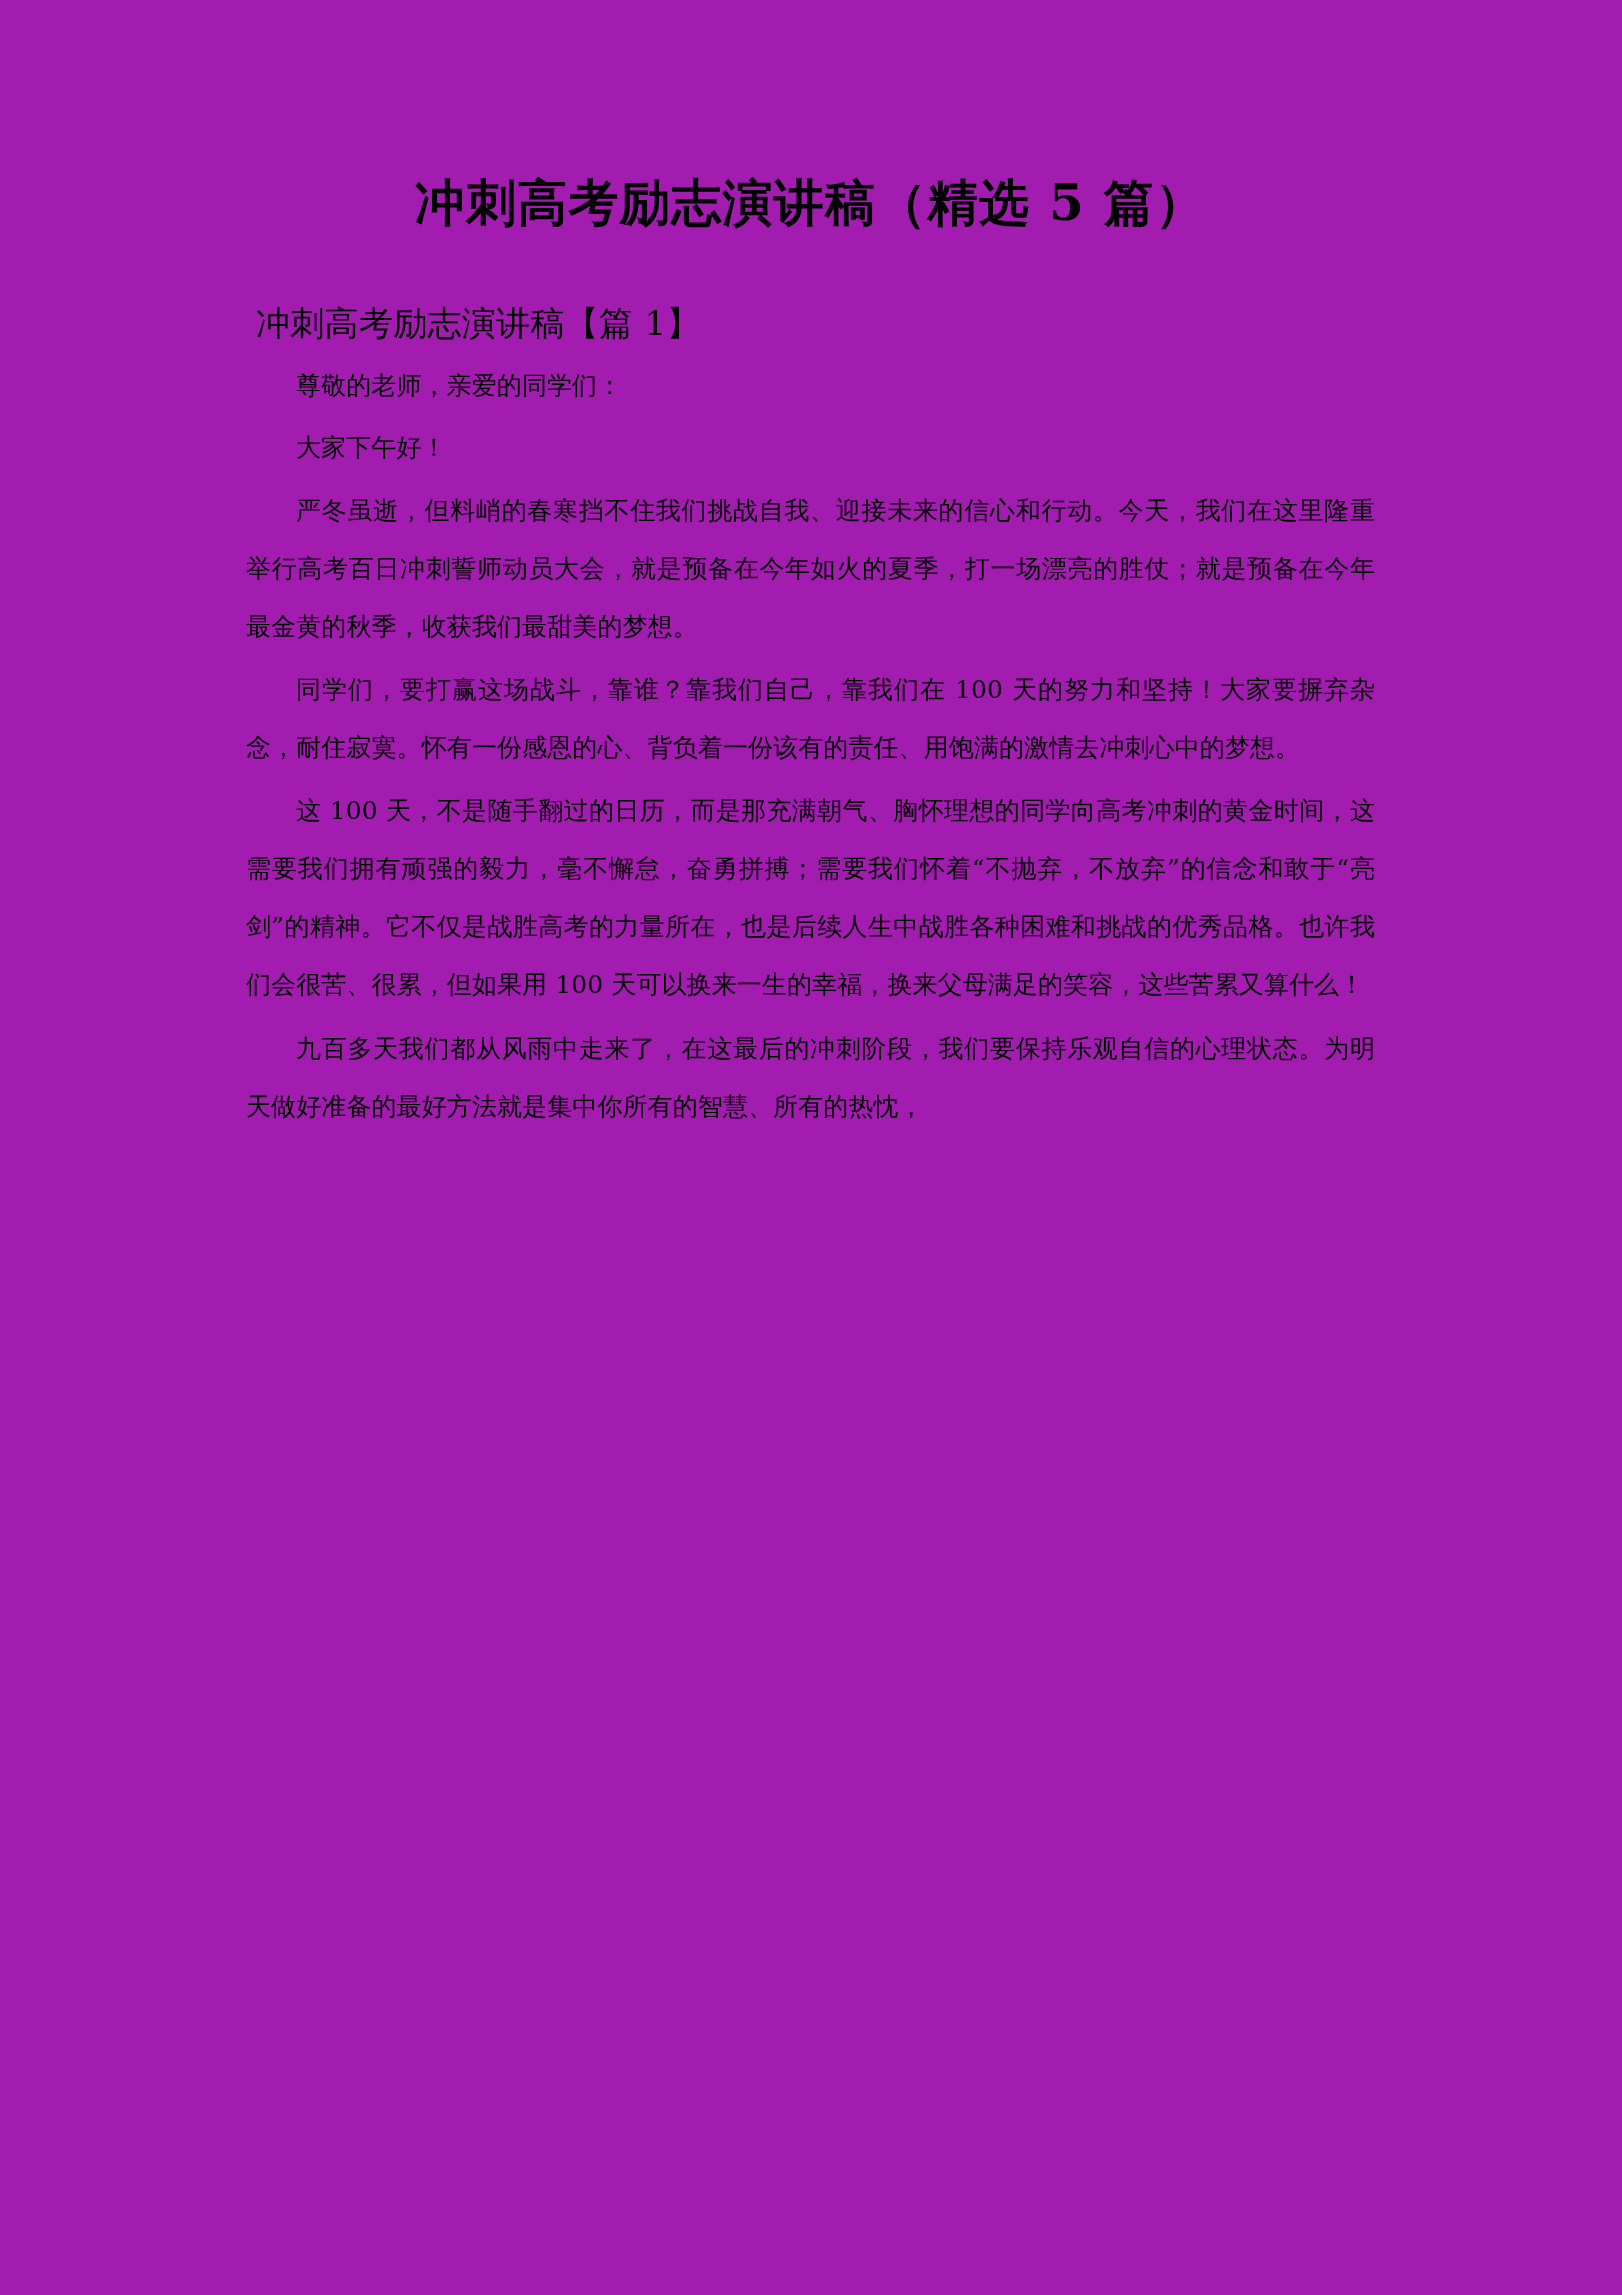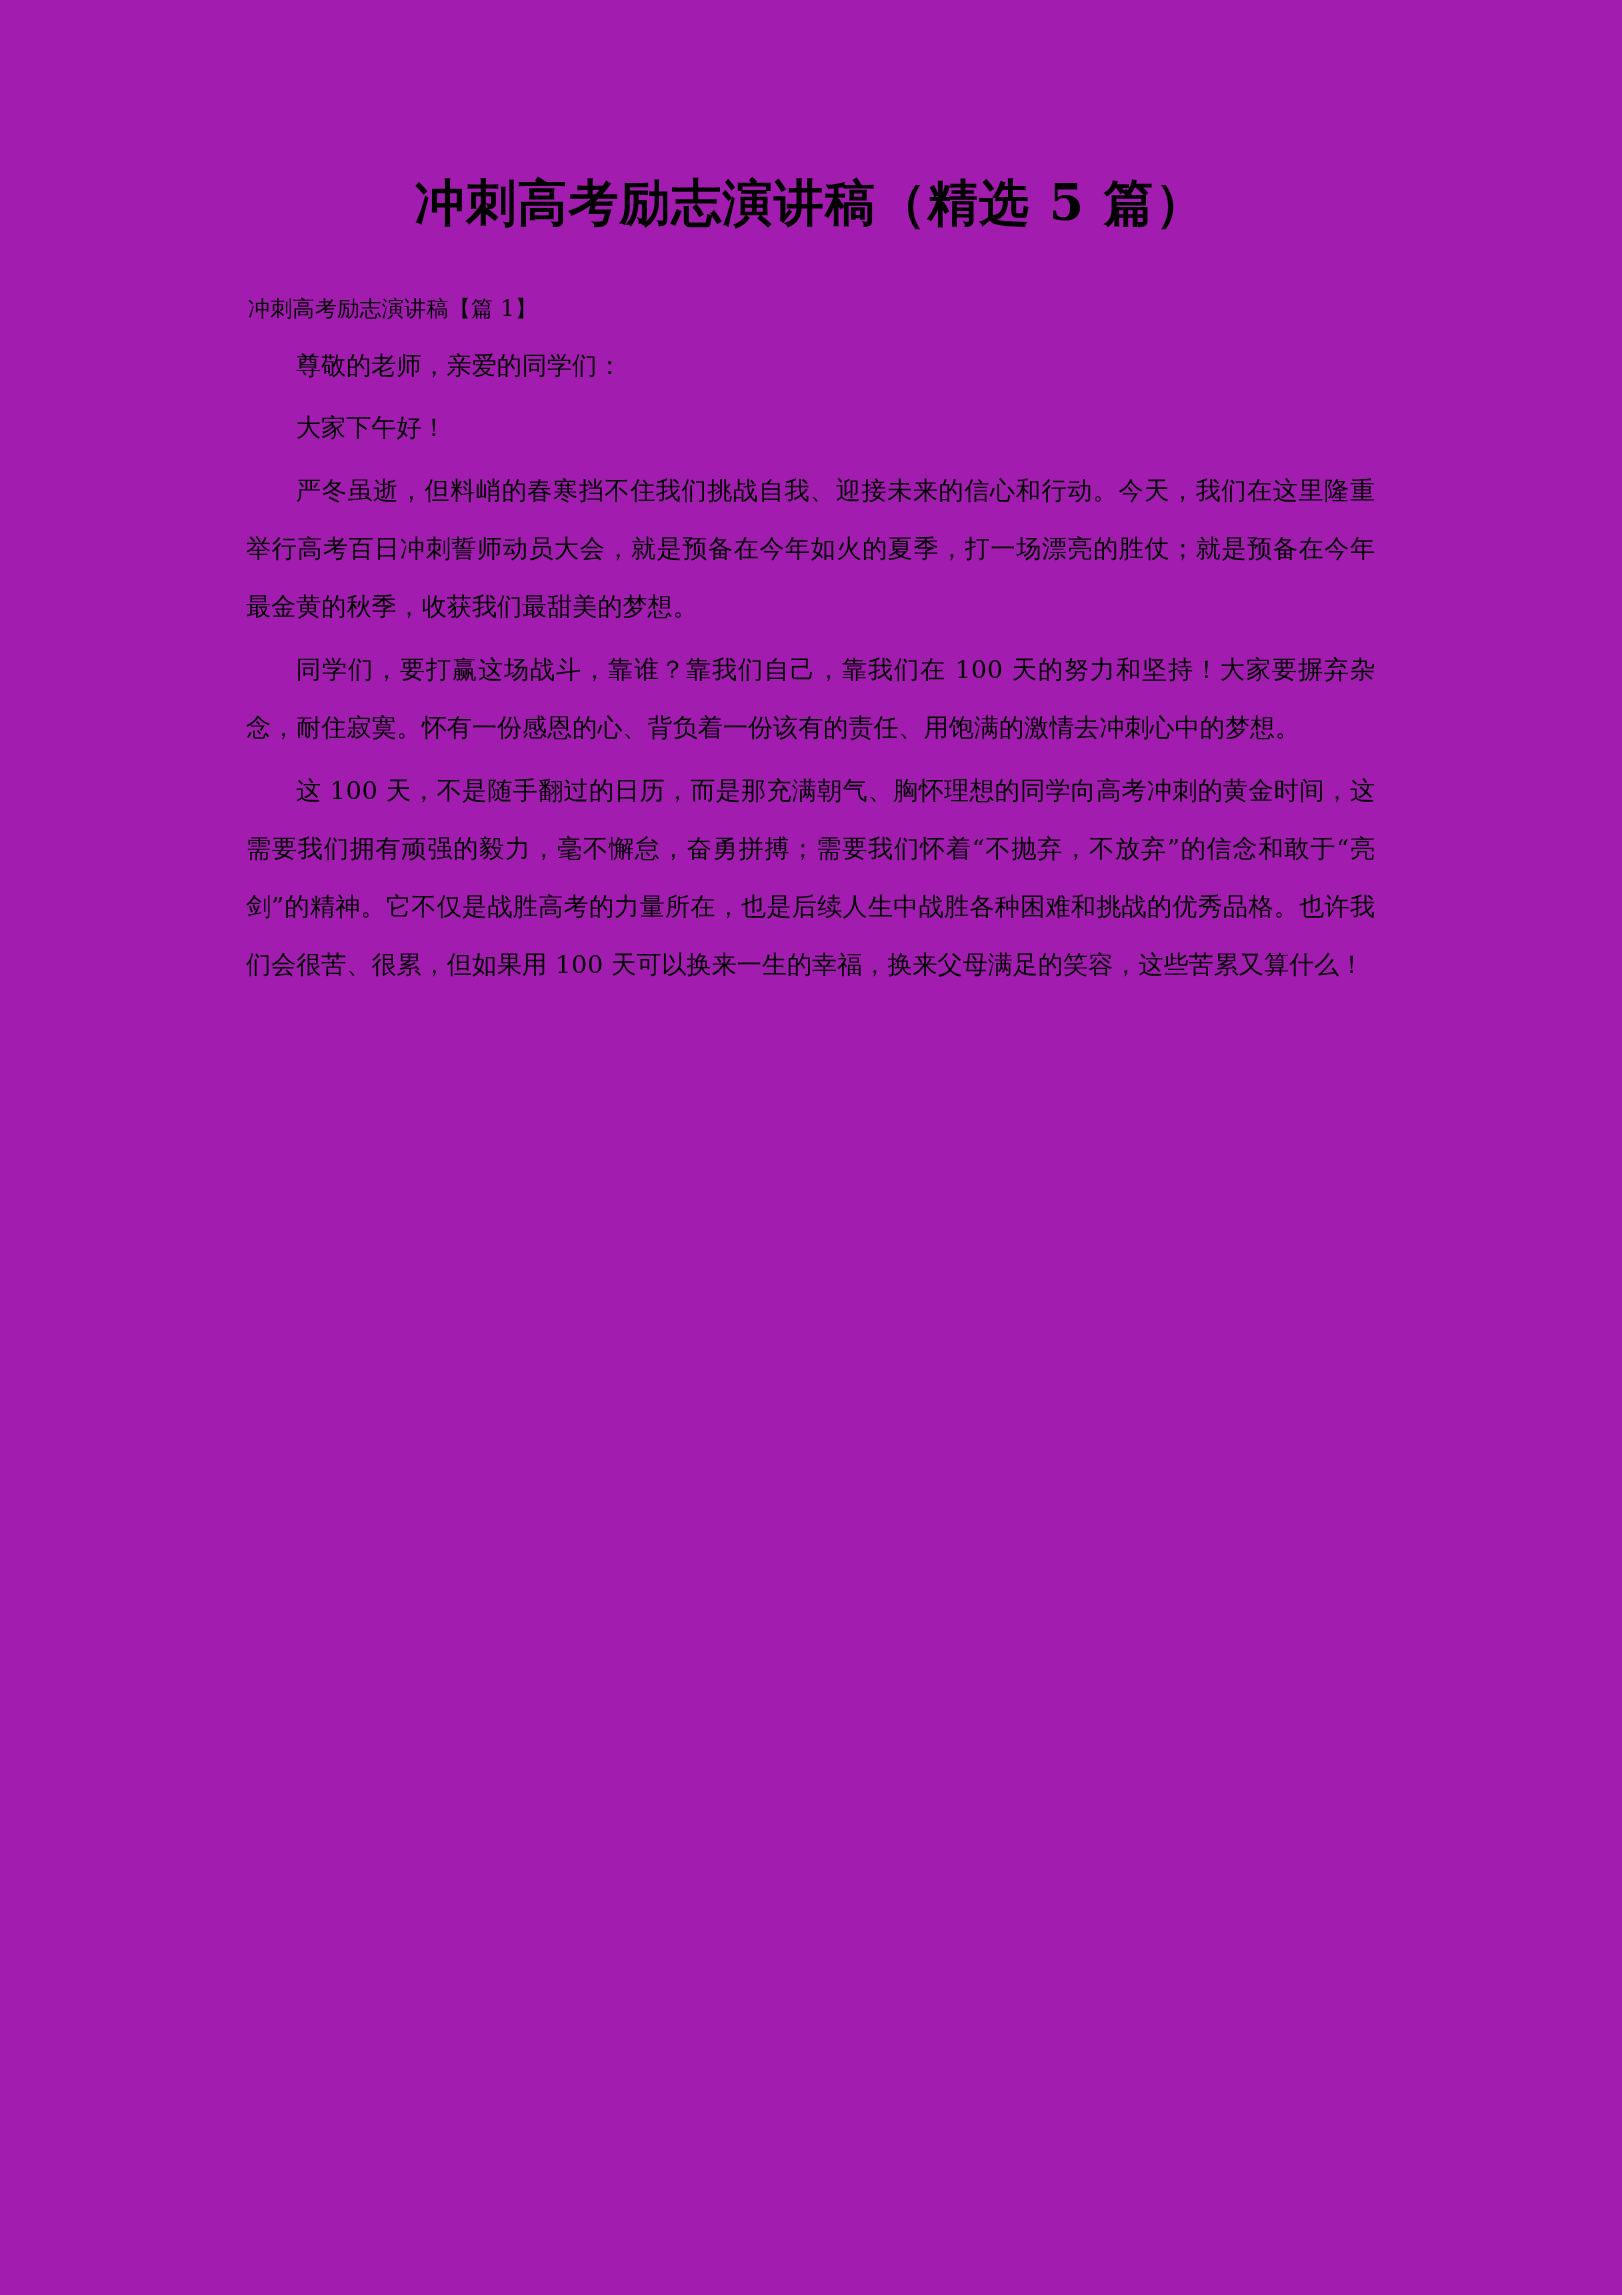--- a/index.html
+++ b/index.html
@@ -29,23 +29,23 @@
     font-weight: bold;
     text-align: center;
     letter-spacing: 1.3px;
     margin: 0;
     padding-top: 171px;
     line-height: 1.28;
     color: #000;
     font-family: "DejaVu Serif", "Liberation Serif", serif;
   }
   .section-heading {
-    font-size: 22px;
+    font-size: 34px;
     line-height: 1.0;
-    margin: 0;
+    margin: 8px;
     padding-top: 63px;
     padding-left: 2px;
     color: #000;
     letter-spacing: 0.3px;
   }
   .para {
     font-size: 25px;
     line-height: 58px;
     margin: 0;
     color: #000;
@@ -80,16 +80,17 @@
     <p class="para tight">大家下午好！</p>
 
     <p class="para">严冬虽逝，但料峭的春寒挡不住我们挑战自我、迎接未来的信心和行动。今天，我们在这里隆重举行高考百日冲刺誓师动员大会，就是预备在今年如火的夏季，打一场漂亮的胜仗；就是预备在今年最金黄的秋季，收获我们最甜美的梦想。</p>
 
 
     <p class="para">同学们，要打赢这场战斗，靠谁？靠我们自己，靠我们在 100 天的努力和坚持！大家要摒弃杂念，耐住寂寞。怀有一份感恩的心、背负着一份该有的责任、用饱满的激情去冲刺心中的梦想。</p>
 
     <p class="para">这 100 天，不是随手翻过的日历，而是那充满朝气、胸怀理想的同学向高考冲刺的黄金时间，这需要我们拥有顽强的毅力，毫不懈怠，奋勇拼搏；需要我们怀着“不抛弃，不放弃”的信念和敢于“亮剑”的精神。它不仅是战胜高考的力量所在，也是后续人生中战胜各种困难和挑战的优秀品格。也许我们会很苦、很累，但如果用 100 天可以换来一生的幸福，换来父母满足的笑容，这些苦累又算什么！</p>
 
 
+    <p class="para">九百多天我们都从风雨中走来了，在这最后的冲刺阶段，我们要保持乐观自信的心理状态。为明天做好准备的最好方法就是集中你所有的智慧、所有的热忱，</p>
 
   </div>
 </div>
 
 
 </body></html>

